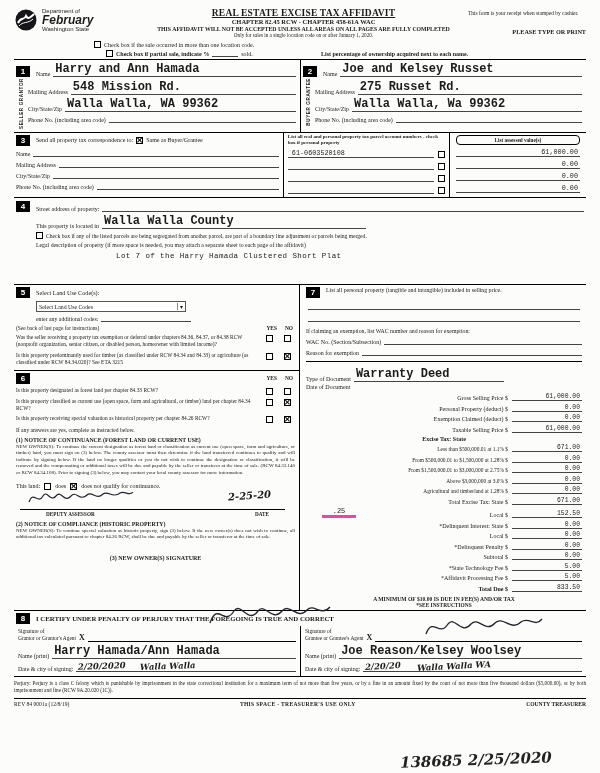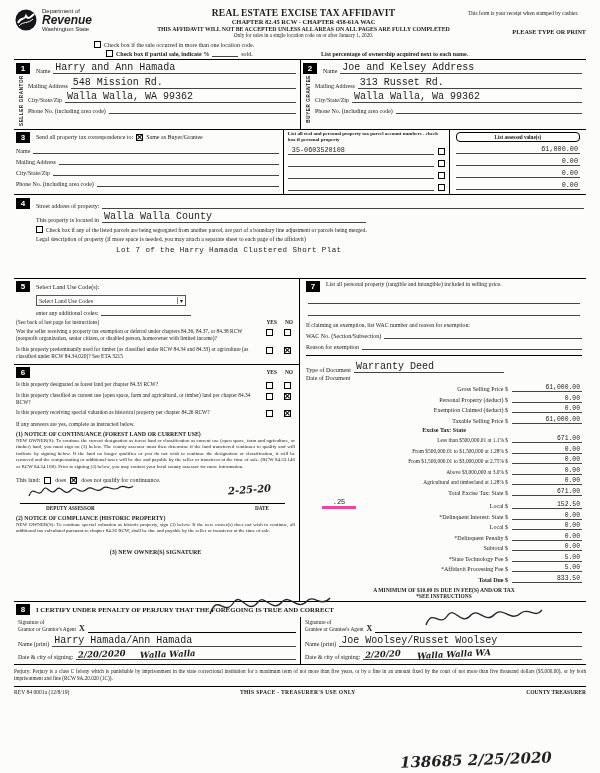--- a/index.html
+++ b/index.html
@@ -22,21 +22,21 @@
   .ul { flex:1; border-bottom:1px solid #444; min-height:9px; display:flex; align-items:flex-end; padding:0 2px; }
 
   
   .header { display:flex; align-items:flex-start; }
   .logo-block { width:125px; display:flex; gap:4px; }
   .logo-text { font-family:"Liberation Sans", sans-serif; }
   .dept-small { font-size:6px; }
   .dept-big { font-size:12px; font-weight:bold; font-style:italic; line-height:1; }
   .dept-state { font-size:6px; }
   .title-block { flex:1; text-align:center; }
-  .title { font-size:9.5px; font-weight:bold; letter-spacing:.2px; }
+  .title { font-size:9.5px; font-weight:bold; letter-spacing:.2px;text-decoration:underline; }
   .chapter { font-size:6.5px; font-weight:bold; }
   .warning { font-size:5.8px; font-weight:bold; margin-top:1px; }
   .only-note { font-size:5.2px; }
   .receipt-block { width:118px; font-size:5.4px; text-align:left; padding-top:2px; }
   .please-type { font-weight:bold; font-size:6.2px; margin-top:12px; text-align:right; }
 
   
   .checkrow1 { margin:3px 0 0 80px; font-size:6px; display:flex; gap:3px; align-items:center; }
   .checkrow2 { display:flex; align-items:flex-end; font-size:6px; margin-top:2px; border-bottom:1px solid #000; padding-bottom:2px; }
   .checkrow2 .leftpart { display:flex; gap:3px; align-items:center; margin-left:92px; flex:1; }
@@ -46,21 +46,21 @@
   
   .parties { display:flex; border-bottom:1px solid #000; }
   .party { width:50%; padding:2px 4px 3px 2px; }
   .party + .party { border-left:1px solid #000; }
   .party-name-row { display:flex; align-items:flex-end; gap:3px; }
   .party-body { display:flex; margin-top:1px; }
   .vlabel { width:12px; display:flex; justify-content:center; align-items:center; }
   .vtext { writing-mode:vertical-rl; transform:rotate(180deg); font-size:4.6px; font-weight:bold;
            letter-spacing:.6px; line-height:1.5; font-family:"Liberation Sans", sans-serif; }
   .party-fields { flex:1; }
-  .val { font-size:10px; }
+  .val { font-size:12px;font-weight:bold; }
 
   
   .sec3 { display:flex; border-bottom:1px solid #000; }
   .s3-left { width:47%; padding:2px 4px 3px 2px; }
   .s3-send { display:flex; gap:3px; align-items:center; font-size:6px; }
   .s3-mid { width:29%; border-left:1px solid #000; padding:1px 4px 3px 4px; }
   .s3-mid-head { font-size:5px; font-weight:bold; line-height:1.25; }
   .parcel-row { display:flex; align-items:flex-end; gap:4px; margin-top:3px; }
   .parcel-num { flex:1; border-bottom:1px solid #444; min-height:9px; font-size:6.8px; padding-left:4px; }
   .s3-right { width:24%; border-left:1px solid #000; padding:2px 6px 3px 6px; }
@@ -149,21 +149,21 @@
 
   <div class="header">
     <div class="logo-block">
       <svg width="24" height="24" viewBox="0 0 24 24">
         <circle cx="12" cy="12" r="10.5" fill="#15151a"></circle>
         <path d="M4 15 C7 8 10 13 12 8 C14 12 17 9 20 6" stroke="#fff" stroke-width="2" fill="none"></path>
         <path d="M5 18 C9 13 14 16 19 11" stroke="#fff" stroke-width="1" fill="none"></path>
       </svg>
       <div class="logo-text">
         <div class="dept-small">Department of</div>
-        <div class="dept-big">Revenue</div>
+        <div class="dept-big">February</div>
         <div class="dept-state">Washington State</div>
       </div>
     </div>
     <div class="title-block">
       <div class="title">REAL ESTATE EXCISE TAX AFFIDAVIT</div>
       <div class="chapter">CHAPTER 82.45 RCW - CHAPTER 458-61A WAC</div>
       <div class="warning">THIS AFFIDAVIT WILL NOT BE ACCEPTED UNLESS ALL AREAS ON ALL PAGES ARE FULLY COMPLETED</div>
       <div class="only-note">Only for sales in a single location code on or after January 1, 2020.</div>
     </div>
     <div class="receipt-block">
@@ -221,32 +221,32 @@
             </div>
         </div>
       </div>
     </div>
 
     <div class="party">
       <div class="party-name-row">
         <span class="numbox">2</span>
         <span class="lbl">Name</span>
         <span class="ul">
-            <span class="mono val">Joe and Kelsey Address</span>
+            <span class="mono val">Joe and Kelsey Russet</span>
           </span>
       </div>
       <div class="party-body">
         <div class="vlabel">
           <span class="vtext"><span>BUYER</span> <span>GRANTEE</span></span>
         </div>
         <div class="party-fields">
           <div class="frow">
               <span class="lbl">Mailing Address</span>
             <span class="ul">
-                <span class="mono val">313 Russet Rd.</span>
+                <span class="mono val">275 Russet Rd.</span>
               </span>
             </div>
           <div class="frow">
               <span class="lbl">City/State/Zip</span>
             <span class="ul">
                 <span class="mono val">Walla Walla, Wa 99362</span>
               </span>
             </div>
           <div class="frow">
               <span class="lbl">Phone No. (including area code)</span>
@@ -280,21 +280,21 @@
           <span class="ul"></span>
         </div>
       <div class="frow">
           <span class="lbl">Phone No. (including area code)</span>
           <span class="ul"></span>
         </div>
     </div>
     <div class="s3-mid">
       <div class="s3-mid-head">List all real and personal property tax parcel account numbers - check box if personal property</div>
       <div class="parcel-row">
-        <span class="parcel-num mono">35-0603520108</span>
+        <span class="parcel-num mono">61-0603520108</span>
         <span class="cb"></span>
       </div>
       <div class="parcel-row">
         <span class="parcel-num mono"></span>
         <span class="cb"></span>
       </div>
       <div class="parcel-row">
         <span class="parcel-num mono"></span>
         <span class="cb"></span>
       </div>
@@ -582,21 +582,21 @@
         <div class="sig-block">
           <span class="sig-lbl">
             <span>Signature of</span><br><span>Grantee or Grantee's Agent</span>
           </span>
           <span class="sig-x">X</span>
           <span class="sig-line"></span>
         </div>
         <div class="frow">
           <span class="lbl">Name (print)</span>
           <span class="ul">
-              <span class="mono val">Joe Woolsey/Russet Woolsey</span>
+              <span class="mono val">Joe Reason/Kelsey Woolsey</span>
             </span>
         </div>
         <div class="frow">
           <span class="lbl">Date &amp; city of signing:</span>
           <span class="ul">
             <span class="hand" style="font-size:8.5px; transform:rotate(-3deg);">2/20/20</span>
             <span class="hand" style="font-size:8.5px; margin-left:16px; transform:rotate(-3deg);">Walla Walla  WA</span>
           </span>
         </div>
       </div>

